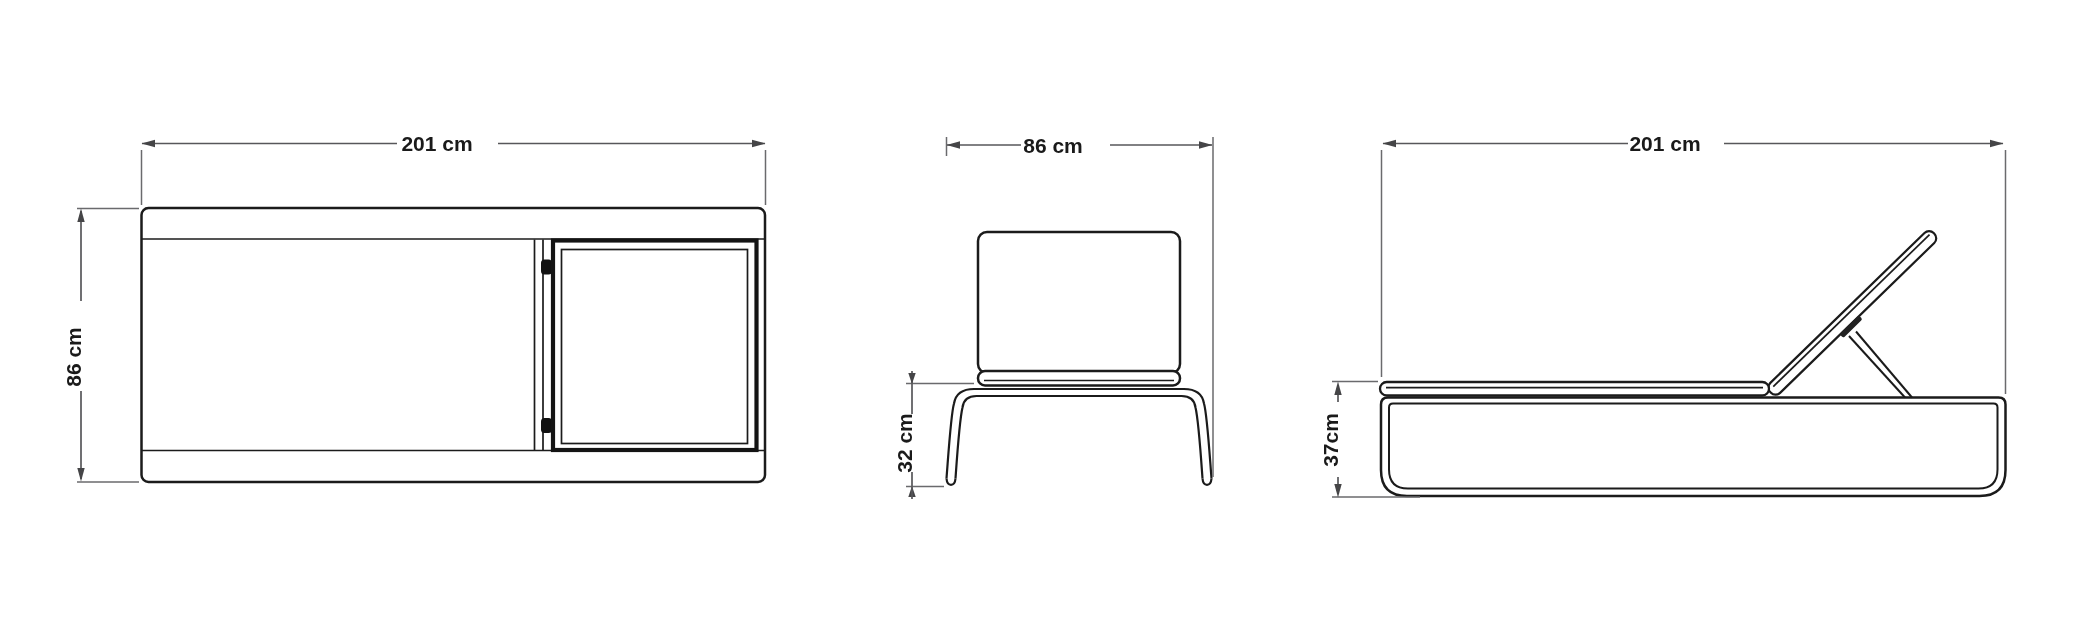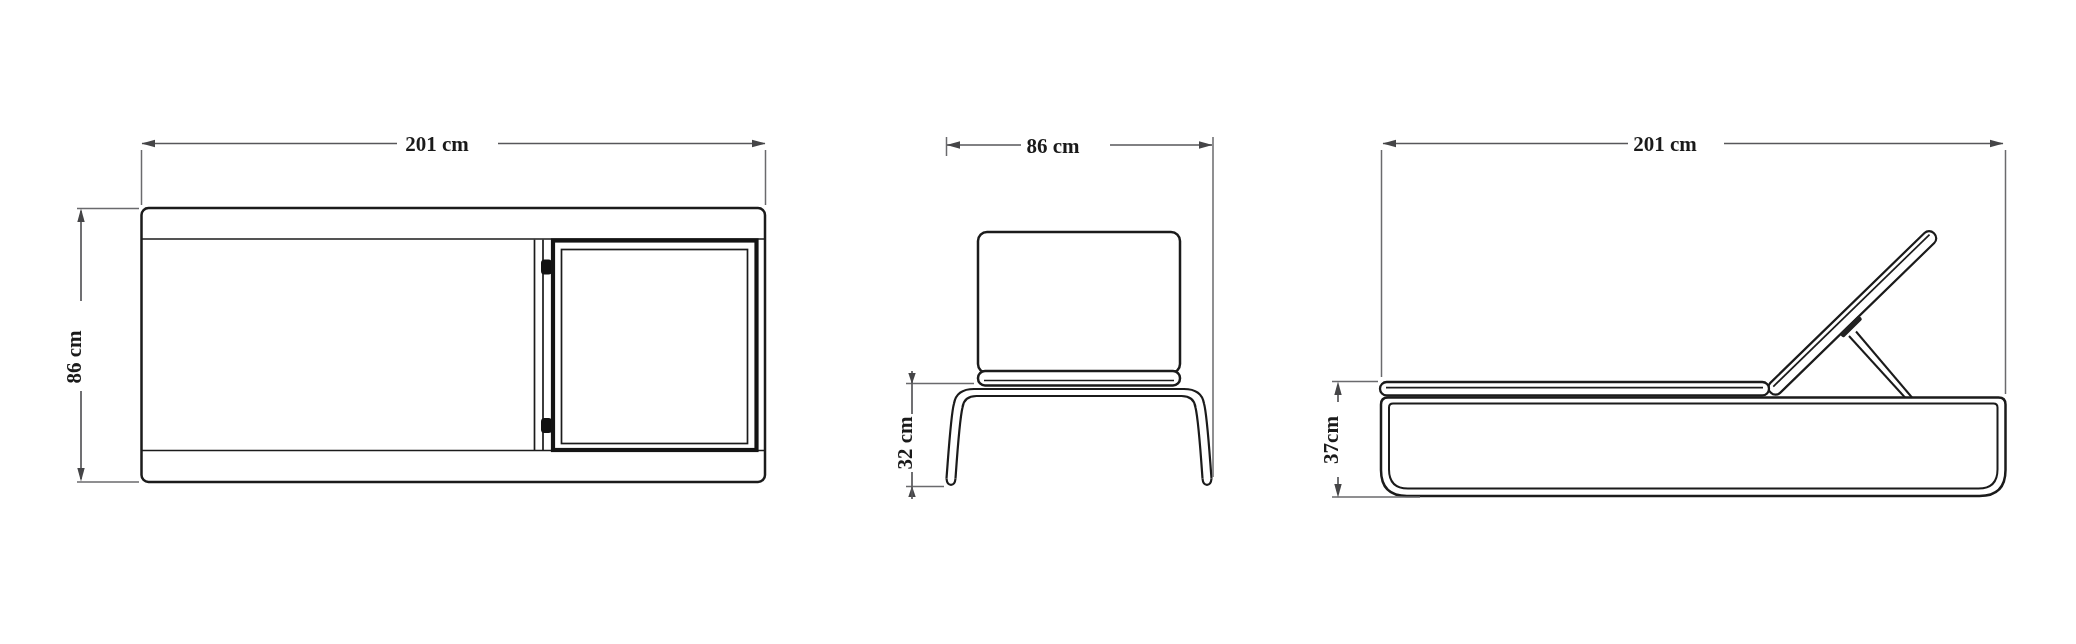--- a/index.html
+++ b/index.html
@@ -1,21 +1,21 @@
 <!DOCTYPE html>
 <html><head>
 <meta charset="utf-8">
 <style>
   html, body { margin: 0; padding: 0; background: #ffffff; }
   #canvas {
     position: relative;
     width: 2076px;
     height: 644px;
     background: #ffffff;
-    font-family: Liberation Serif, serif;
+    font-family: Liberation Sans, sans-serif;
     overflow: hidden;
   }
   svg { display: block; }
   .obj   { stroke: #1b1b1b; stroke-width: 2.5; fill: none; }
   .obj-thin { stroke: #1b1b1b; stroke-width: 1.7; fill: none; }
   .obj-thick { stroke: #141414; stroke-width: 4.2; fill: none; }
   .obj-fill { stroke: #1b1b1b; stroke-width: 2.5; fill: #ffffff; }
   .dim   { stroke: #57575a; stroke-width: 1.7; fill: none; }
   .ext   { stroke: #6a6a6d; stroke-width: 1.5; fill: none; }
   .arrow { fill: #454547; stroke: none; }

